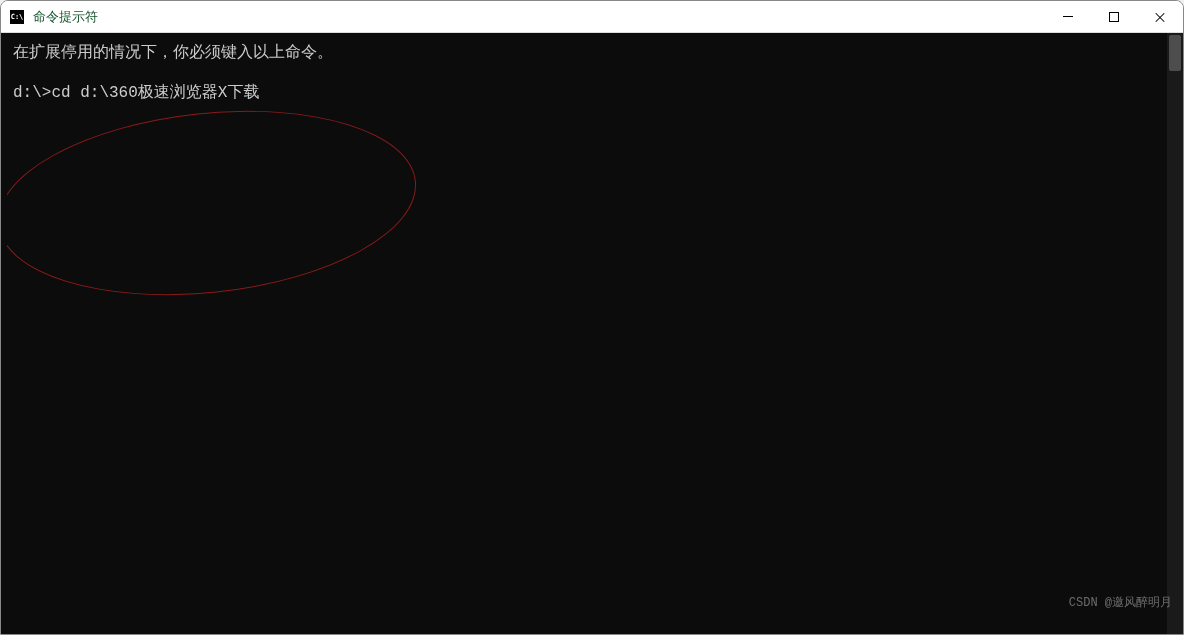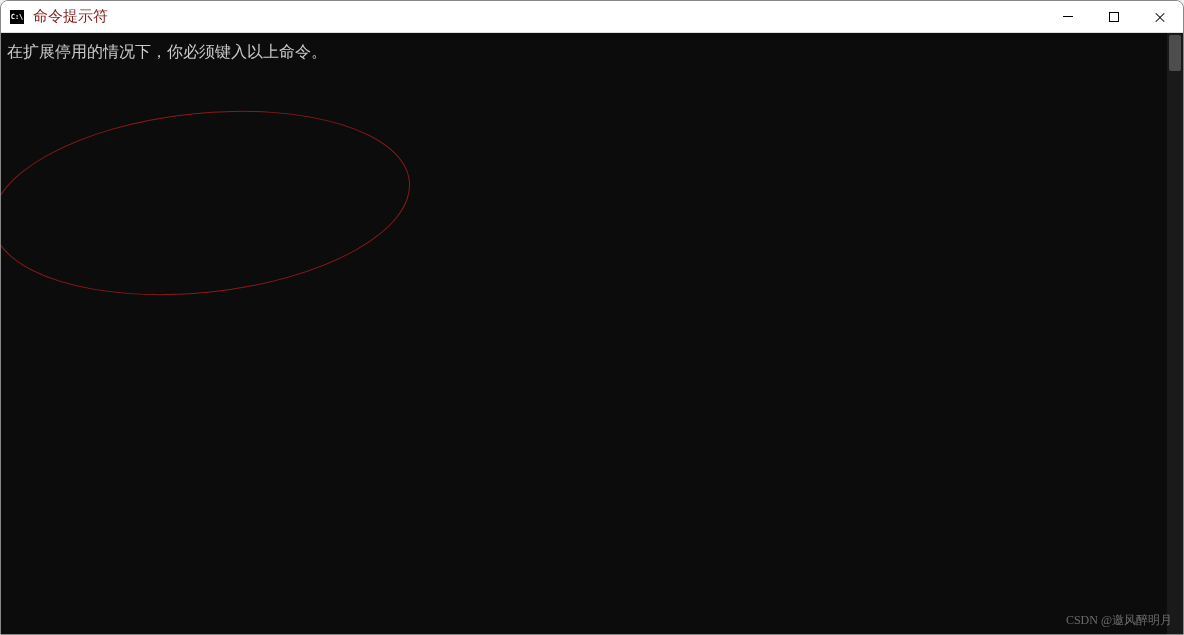--- a/index.html
+++ b/index.html
@@ -48,22 +48,22 @@
       border: 1px solid #fff;
       display: flex;
       align-items: center;
       justify-content: center;
       font-size: 7px;
       color: #fff;
       font-family: monospace;
       font-weight: bold;
     }
     .title-text {
-      font-size: 15px;
-      color: #7f1d1d;
+      font-size: 13px;
+      color: #14532d;
     }
     .titlebar-controls {
       display: flex;
       height: 100%;
     }
     .ctrl-btn {
       width: 46px;
       height: 100%;
       display: flex;
       align-items: center;
@@ -82,20 +82,21 @@
     .terminal {
       flex: 1;
       background: #0c0c0c;
       padding: 8px 6px;
       font-family: Consolas, "Courier New", monospace;
       font-size: 16px;
       color: #cccccc;
       line-height: 1.6;
       position: relative;
       overflow: hidden;
+      margin-left: 6px;
     }
     .term-line {
       white-space: pre;
       margin-bottom: 14px;
     }
     .scrollbar {
       width: 16px;
       background: #1a1a1a;
       position: relative;
     }
@@ -110,25 +111,25 @@
     }
     .annotation-ellipse {
       position: absolute;
       border: 1.5px solid #8b1a1a;
       border-radius: 50%;
       pointer-events: none;
       transform: rotate(-6deg);
     }
     .watermark {
       position: absolute;
-      bottom: 6px;
+      bottom: 24px;
       right: 12px;
       font-size: 12px;
       color: rgba(200, 200, 200, 0.5);
-      font-family: Liberation Serif, serif;
+      font-family: Liberation Mono, monospace;
       z-index: 100;
     }
     .min-icon {
       width: 10px;
       height: 1px;
       background: #000;
     }
     .max-icon {
       width: 10px;
       height: 10px;
@@ -169,20 +170,21 @@
       </div>
       <div class="ctrl-btn close">
         <div class="close-icon"></div>
       </div>
     </div>
   </div>
 
   <div class="terminal-wrapper">
     <div class="terminal">
       <div class="term-line">在扩展停用的情况下，你必须键入以上命令。</div>
+      <div class="term-line">d:\&gt;cd d:\360极速浏览器X下载</div>
       <div class="annotation-ellipse" style="left:-10px; top:80px; width:420px; height:180px;"></div>
     </div>
     <div class="scrollbar">
       <div class="scroll-thumb"></div>
     </div>
   </div>
 </div>
 
 <div class="watermark">CSDN @邀风醉明月</div>
 

